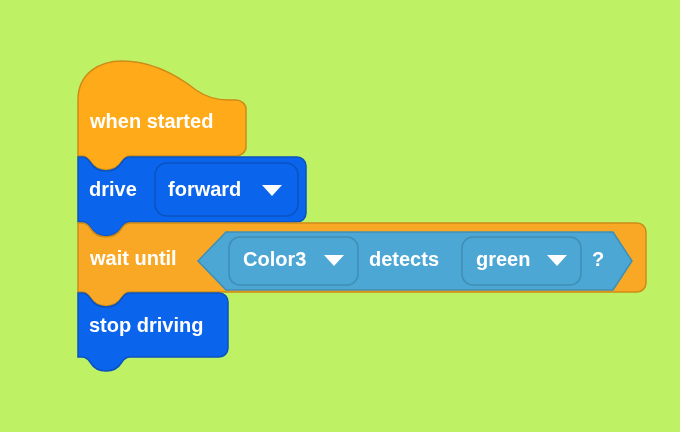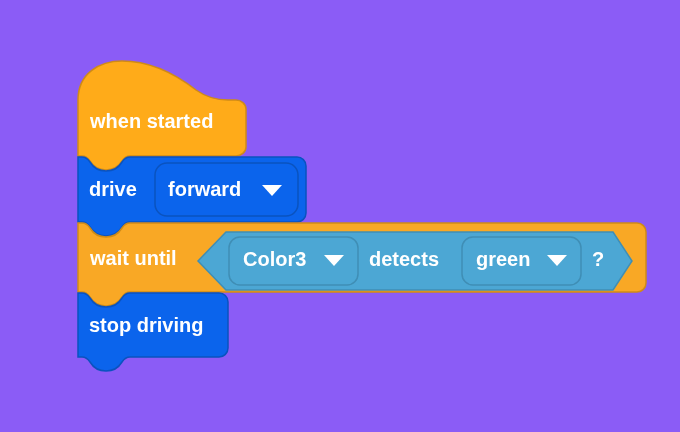--- a/index.html
+++ b/index.html
@@ -10,21 +10,21 @@
   body {
     width: 680px;
     height: 432px;
     font-family: "Liberation Sans", sans-serif;
     overflow: hidden;
   }
   #workspace {
     position: relative;
     width: 680px;
     height: 432px;
-    background: #8b5cf6;
+    background: #bef264;
   }
   #blocks-svg {
     position: absolute;
     left: 0;
     top: 0;
   }
   .block-label {
     font-family: "Liberation Sans", sans-serif;
     font-size: 20px;
     font-weight: bold;

